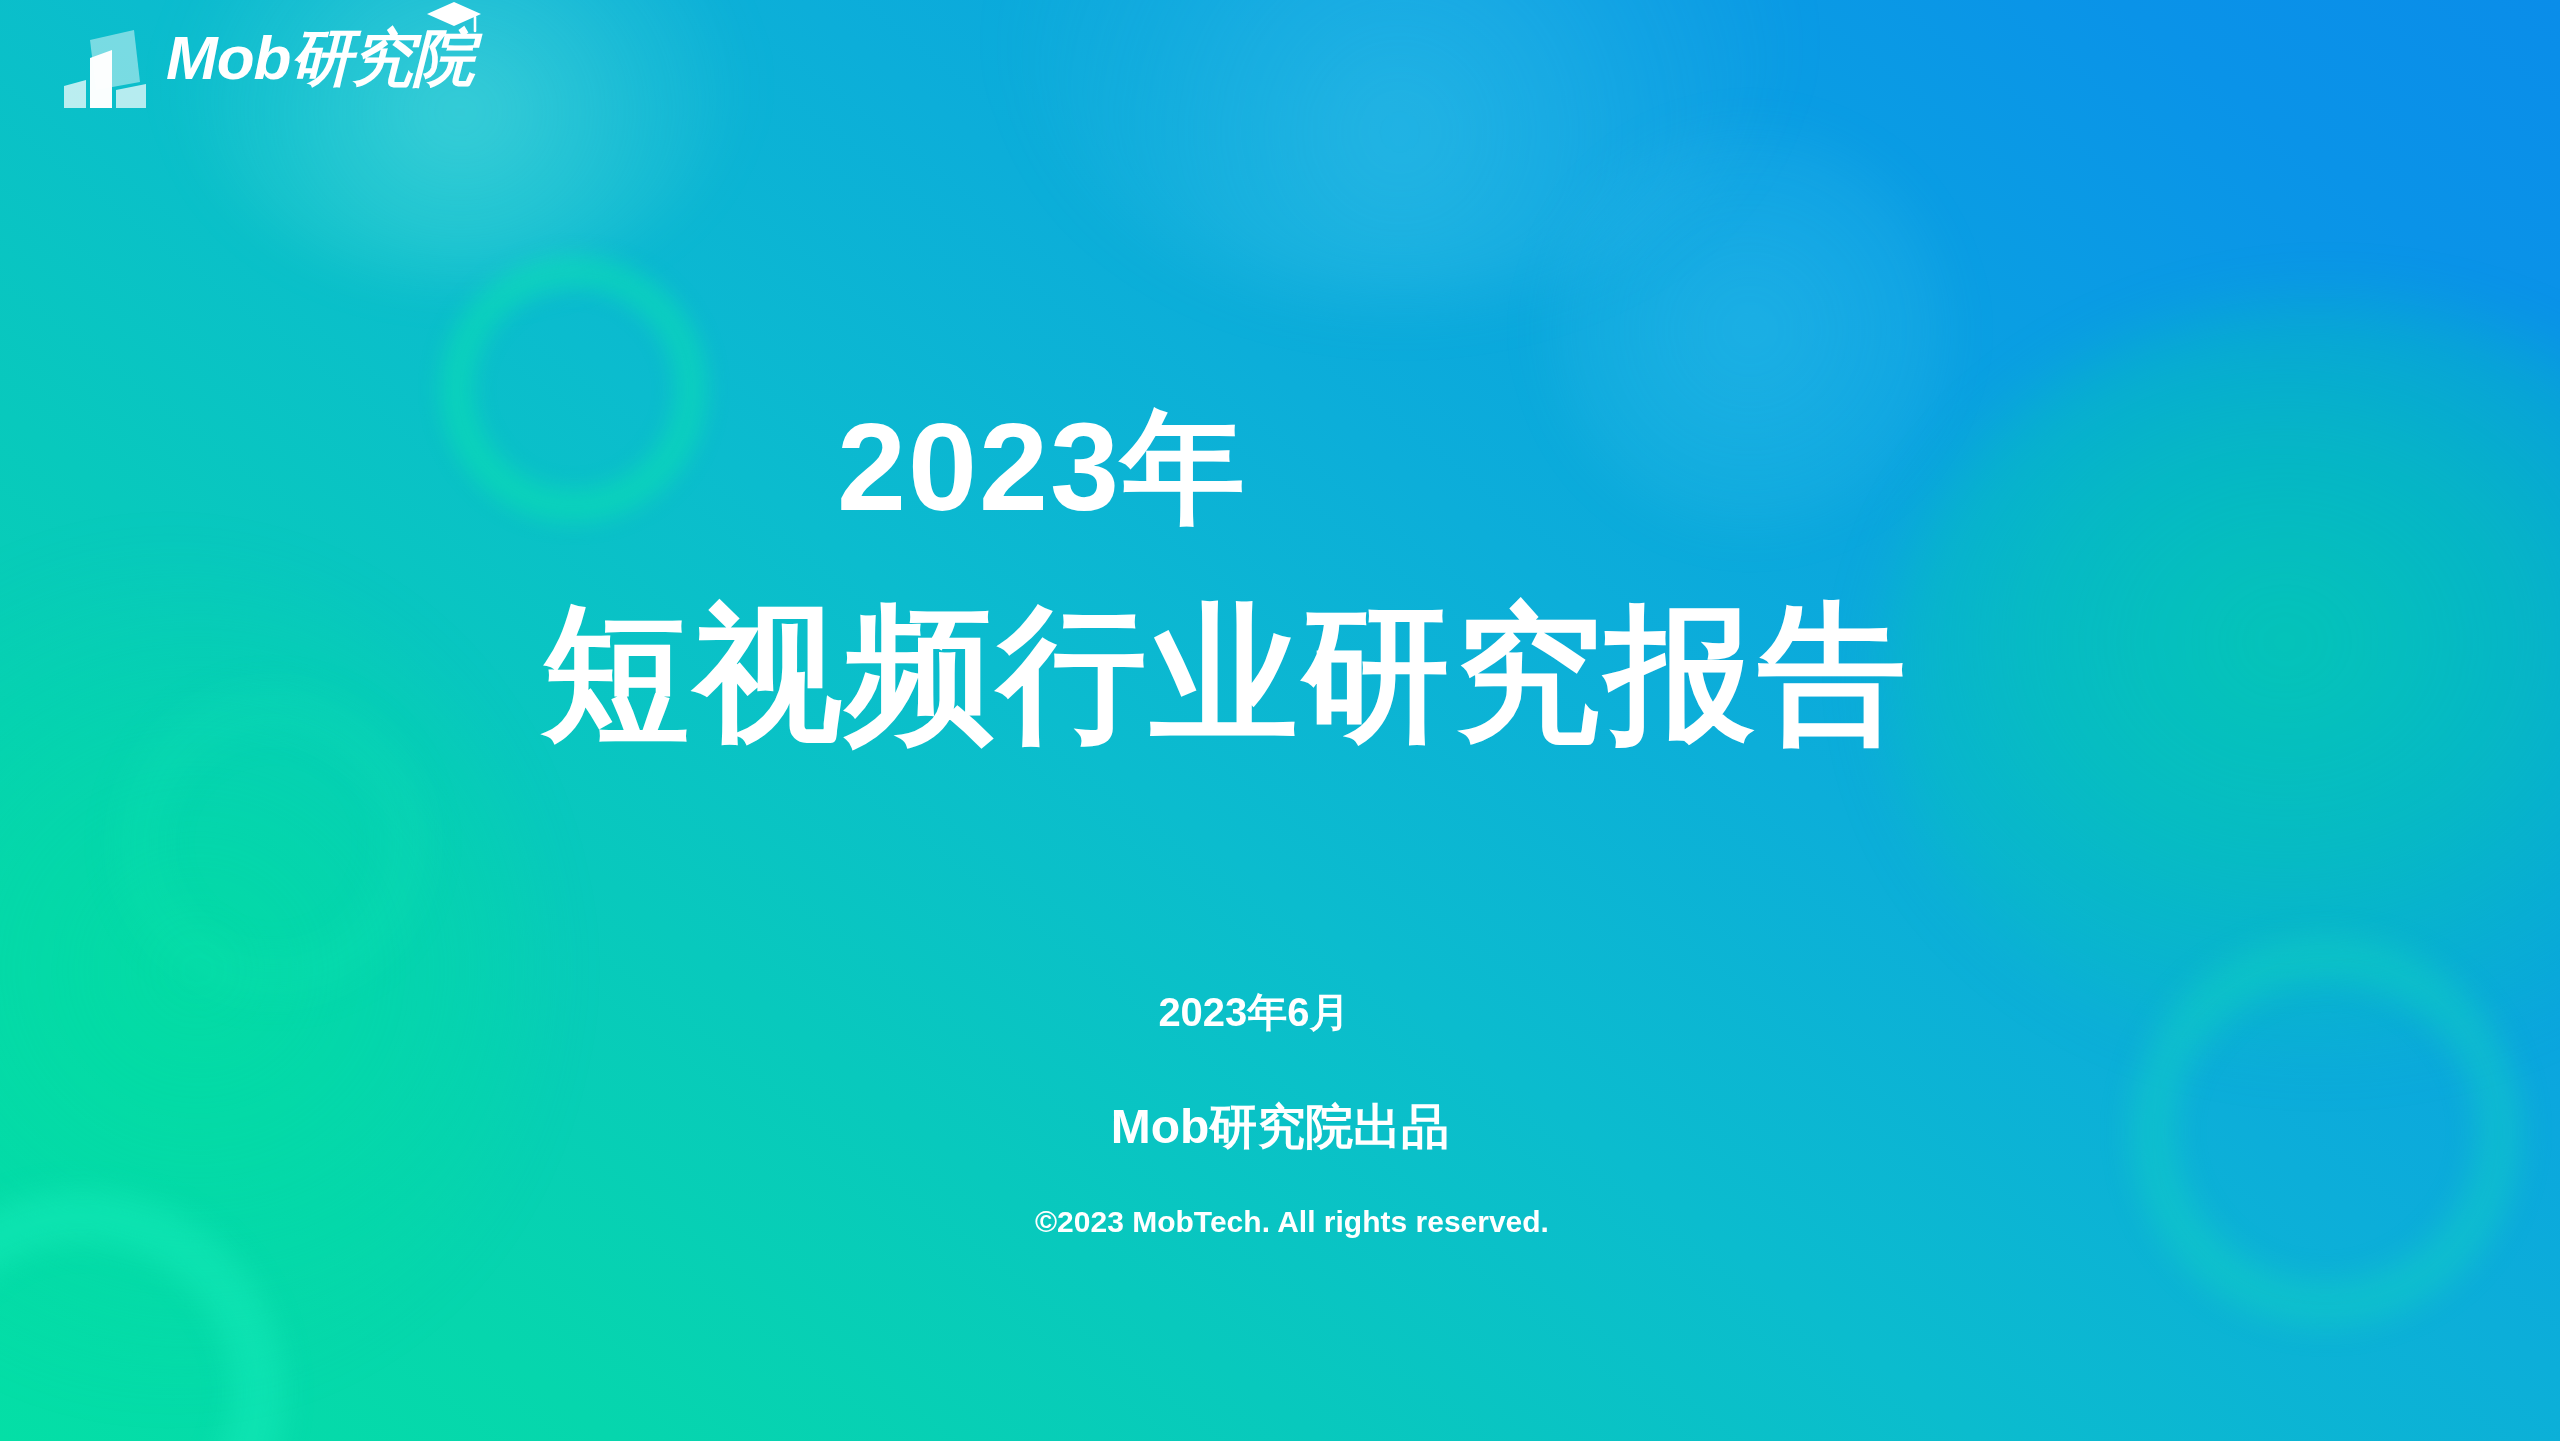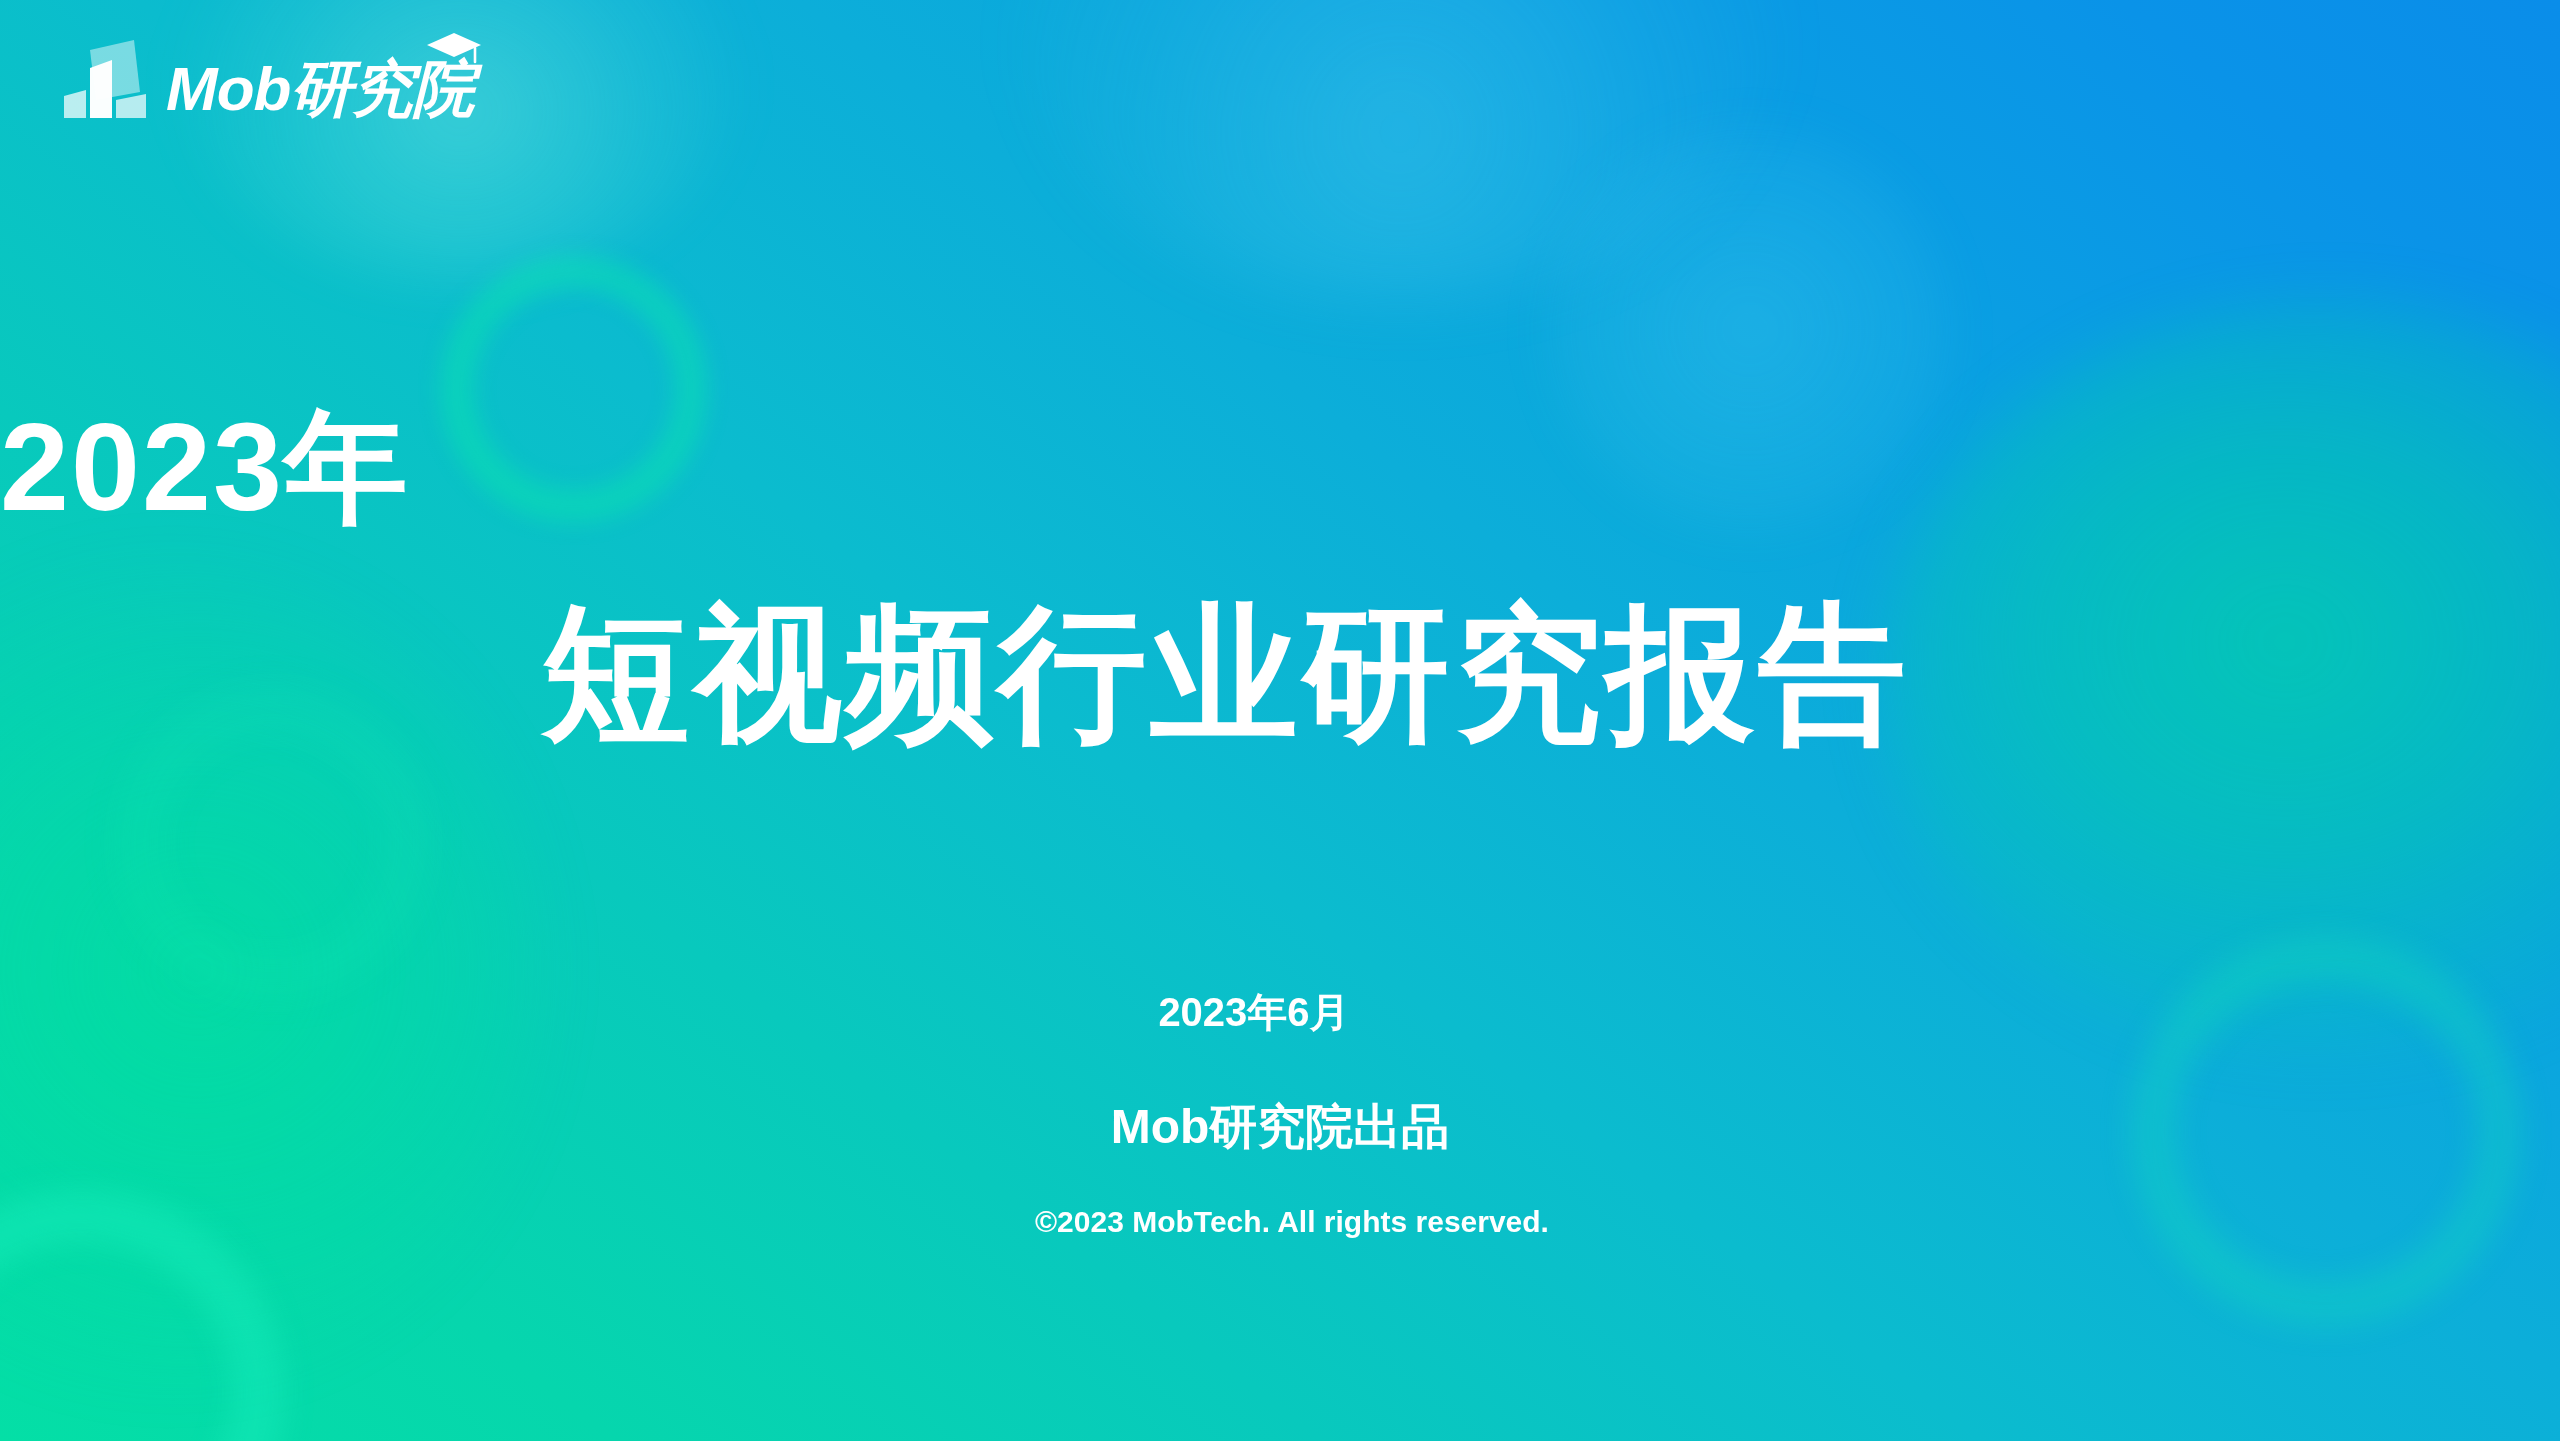--- a/index.html
+++ b/index.html
@@ -133,21 +133,20 @@
                 rgba(90, 220, 245, 0.0) 76%);
     filter: blur(22px);
   }
 
   
   #logo {
     position: absolute;
     left: 60px;
     top: 28px;
     display: flex;
-    align-items: flex-end;
     height: 92px;
   }
   #logo-mark {
     width: 96px;
     height: 82px;
     margin-right: 10px;
     display: block;
   }
   #logo-text {
     position: relative;
@@ -165,21 +164,21 @@
     right: -10px;
     top: -30px;
     width: 58px;
     height: 40px;
   }
   #title-year {
     position: absolute;
     top: 405px;
     left: 0;
     width: 2084px;
-    text-align: left;
+    text-align: center;
     font-size: 124px;
     font-weight: 700;
     letter-spacing: 2px;
     line-height: 1;
     color: #ffffff;
   }
   #title-main {
     position: absolute;
     top: 600px;
     left: 0;

